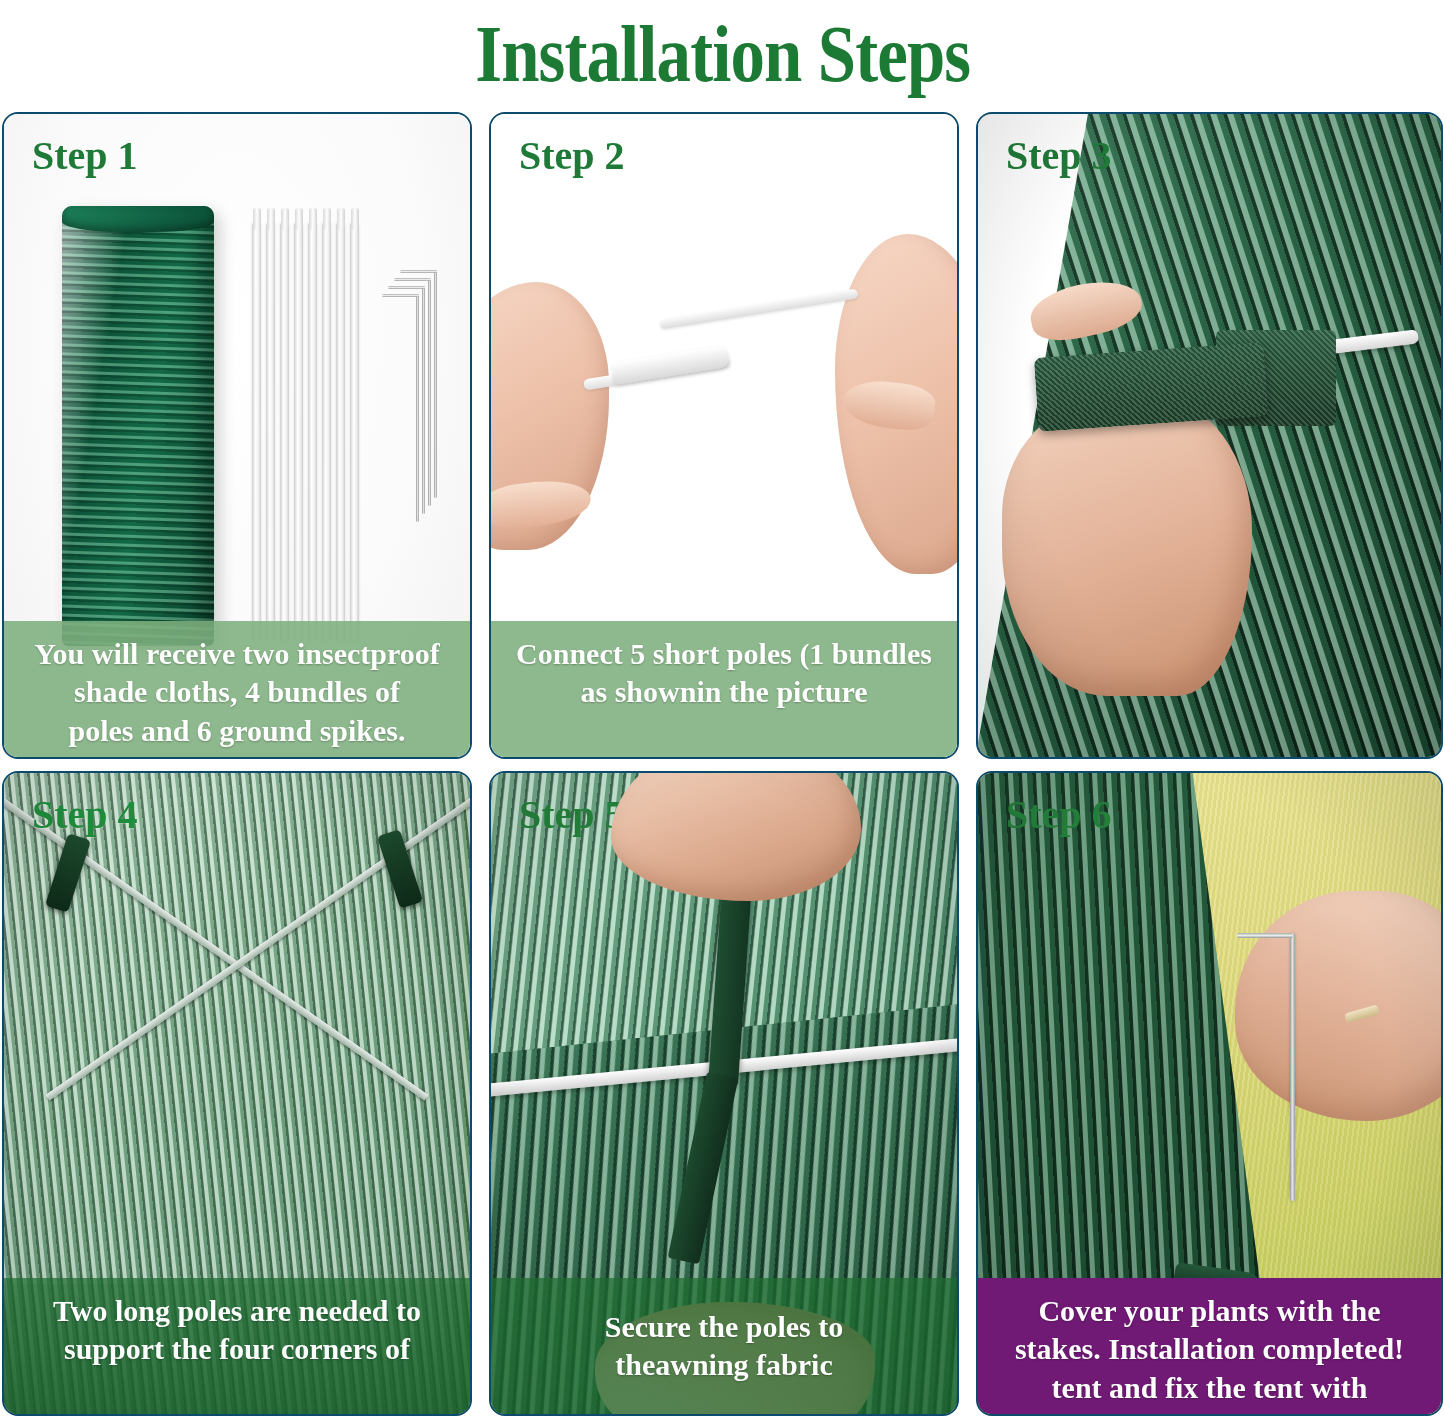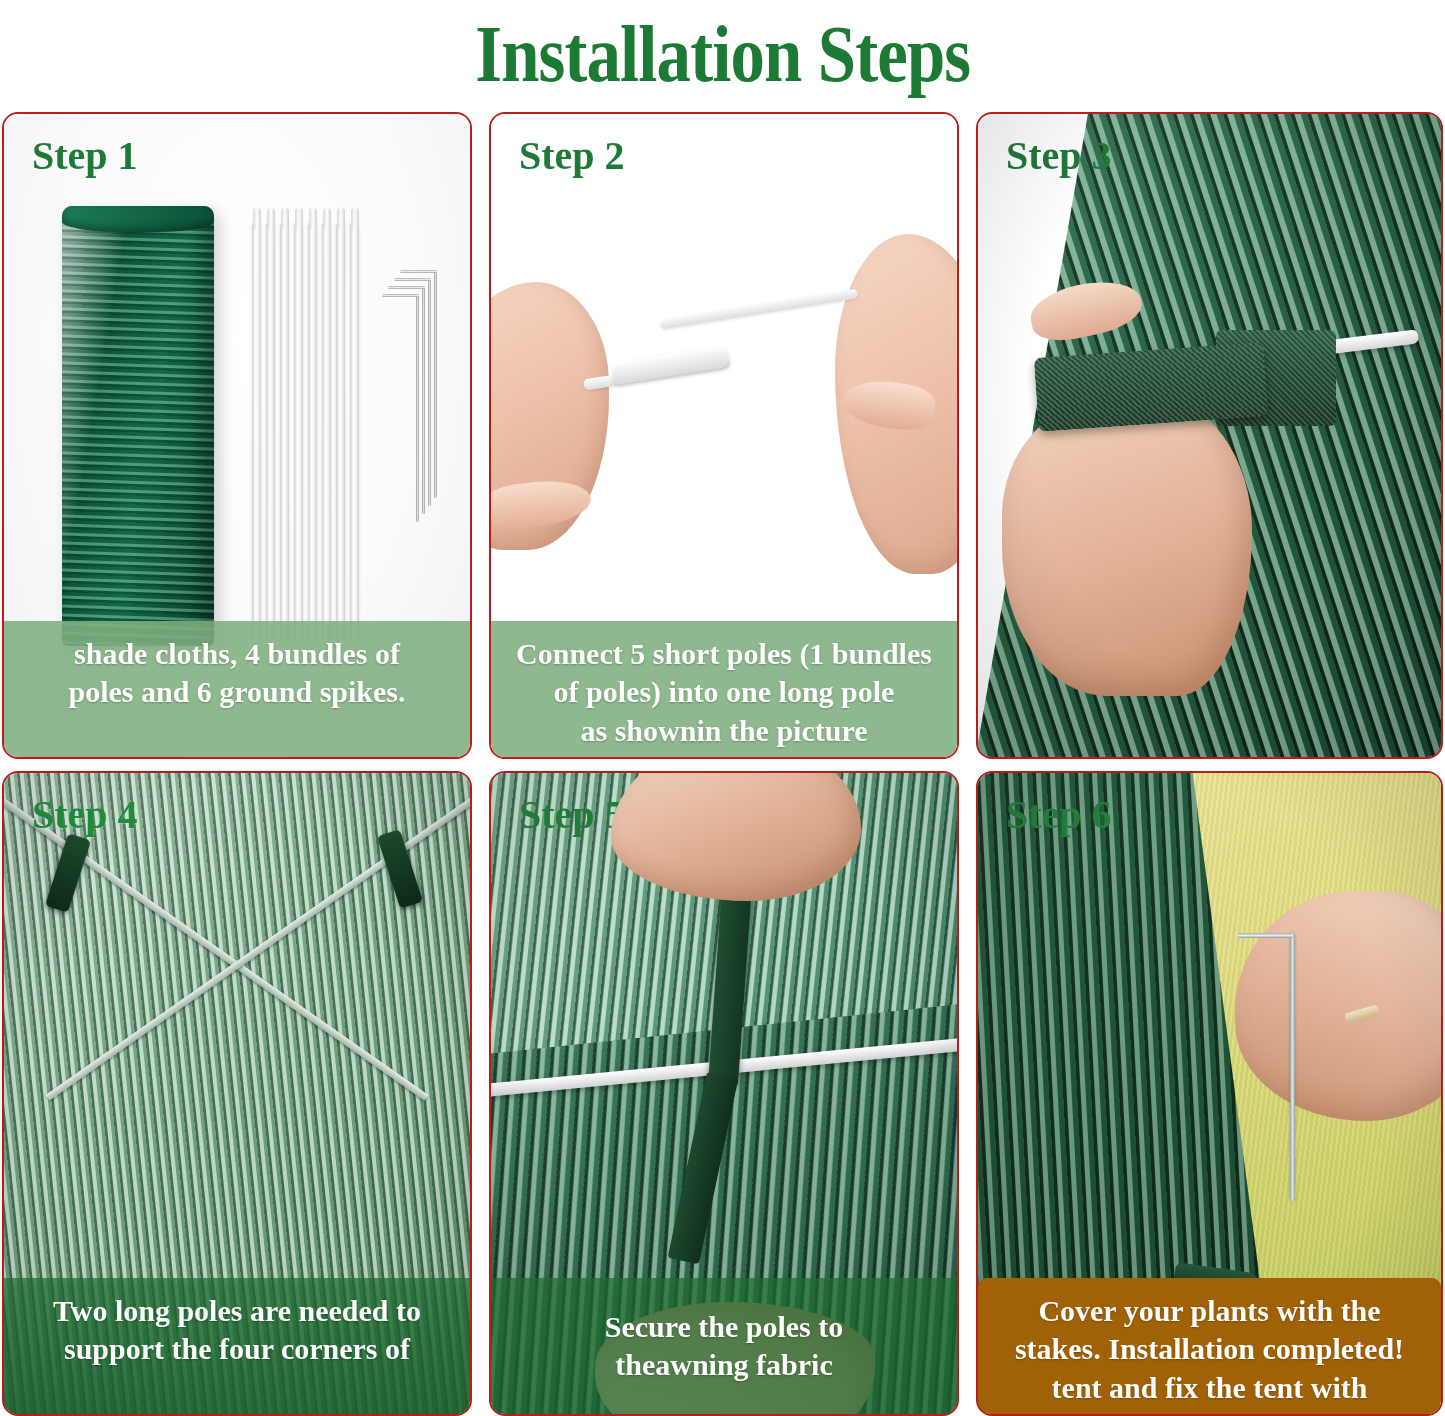--- a/index.html
+++ b/index.html
@@ -49,21 +49,21 @@
     height: 1300px;
     display: grid;
     grid-template-columns: 470px 470px 467px;
     grid-template-rows: 647px 645px;
     column-gap: 17px;
     row-gap: 12px;
   }
 
   .panel {
     position: relative;
-    border: 2px solid #b91c1c;
+    border: 2px solid #0c4a6e;
     border-radius: 16px;
     overflow: hidden;
     background: #ffffff;
   }
 
   .photo {
     position: absolute;
     inset: 0;
     overflow: hidden;
   }
@@ -101,21 +101,21 @@
     font-size: 30px;
     line-height: 1.28;
     color: #ffffff;
     text-shadow: 0 1px 2px rgba(0,0,0,0.25);
     background: rgba(126,175,126,0.88);
   }
   .caption.three { height: 136px; }
   .caption.two   { height: 136px; padding-top: 30px; }
   .caption.dark  { background: rgba(30,108,48,0.72); }
   .caption.mid   { background: rgba(60,124,62,0.80); }
-  .caption.solid { background: #a16207; border-radius: 9px; }
+  .caption.solid { background: #701a75; }
   .cap-line { display: block; }
   .mesh-light {
     position: absolute; inset: 0;
     background:
       repeating-linear-gradient(84deg,
         rgba(20,50,30,0.55) 0px, rgba(20,50,30,0.55) 2px,
         rgba(235,248,238,0.55) 3px, rgba(235,248,238,0.55) 6px,
         rgba(60,110,75,0.30) 7px, rgba(60,110,75,0.30) 10px),
       linear-gradient(150deg, #b9d8c2 0%, #8dbb9c 40%, #5f9473 100%);
   }
@@ -414,20 +414,21 @@
         </div>
         <div class="s1-spikes">
           <div class="s1-spike" style="left:38px; top:6px;"></div>
           <div class="s1-spike" style="left:32px; top:14px;"></div>
           <div class="s1-spike" style="left:26px; top:22px;"></div>
           <div class="s1-spike" style="left:20px; top:30px;"></div>
         </div>
       </div>
       <div class="step-label">Step 1</div>
       <div class="caption three">
+        <span class="cap-line">You will receive two insectproof</span>
         <span class="cap-line">shade cloths, 4 bundles of</span>
         <span class="cap-line">poles and 6 ground spikes.</span>
       </div>
     </div>
 
     <div class="panel">
       <div class="photo">
         <div class="s2-bg"></div>
         <div class="hand s2-hand-l">
           <div class="s2-thumb-l"></div>
@@ -435,21 +436,20 @@
         <div class="hand s2-hand-r">
           <div class="s2-thumb-r"></div>
         </div>
         <div class="s2-pole-left"></div>
         <div class="s2-ferrule"></div>
         <div class="s2-pole-right"></div>
       </div>
       <div class="step-label">Step 2</div>
       <div class="caption three">
         <span class="cap-line">Connect 5 short poles (1 bundles</span>
-        <span class="cap-line">of poles) into one long pole</span>
         <span class="cap-line">as shownin the picture</span>
       </div>
     </div>
 
     <div class="panel">
       <div class="photo">
         <div class="s3-mesh"></div>
         <div class="s3-diag"></div>
         <div class="s3-pole"></div>
         <div class="s3-strap2"></div>

